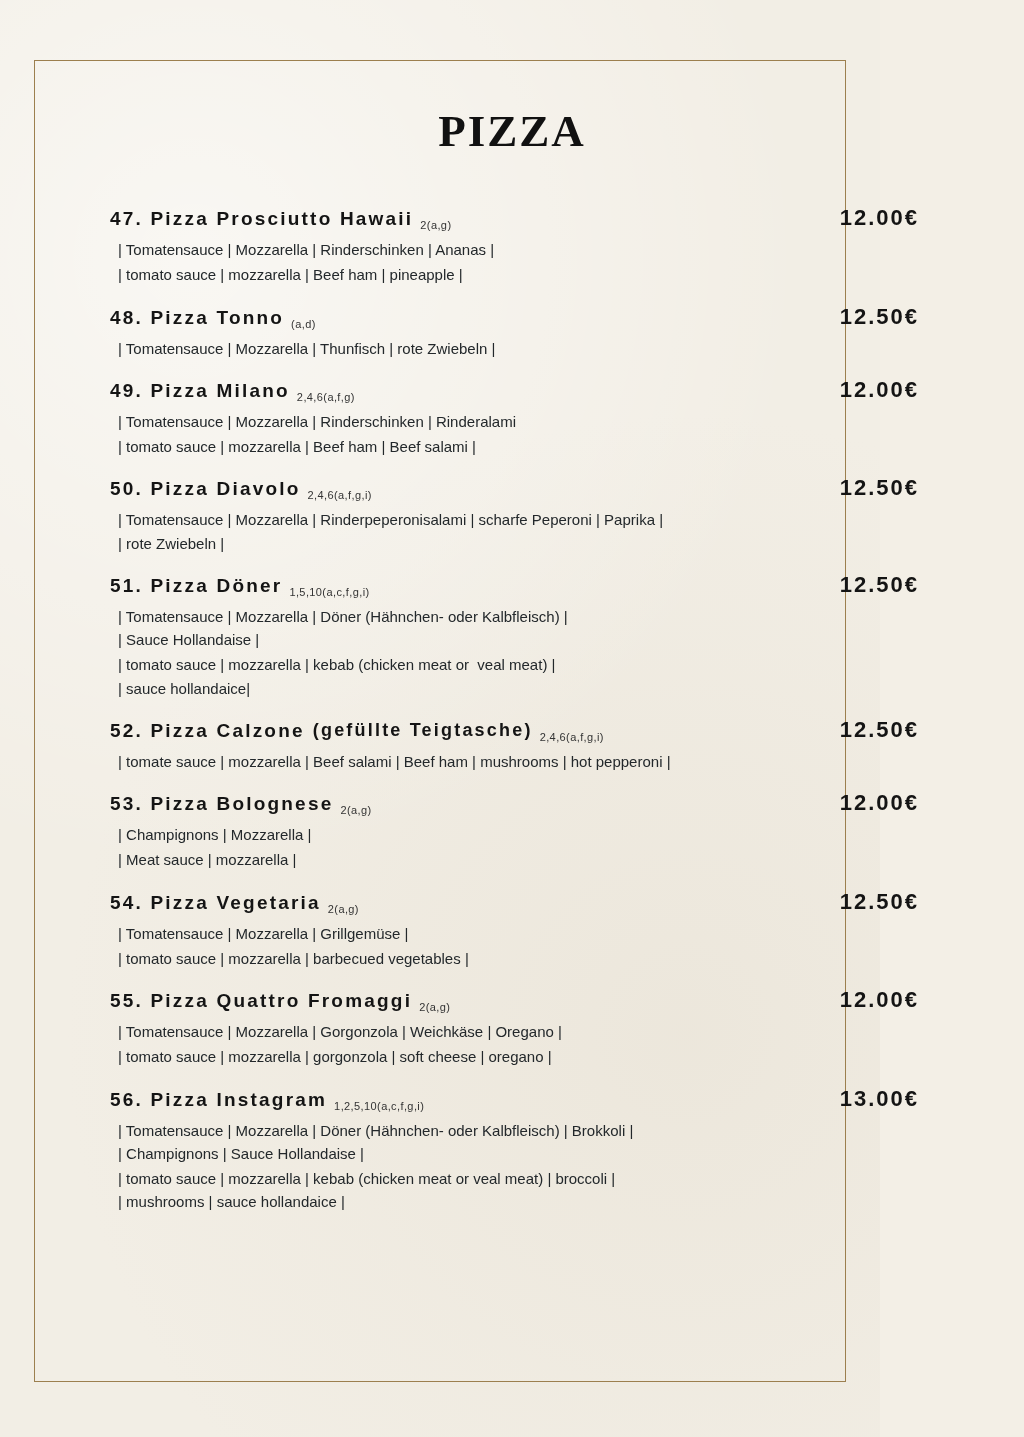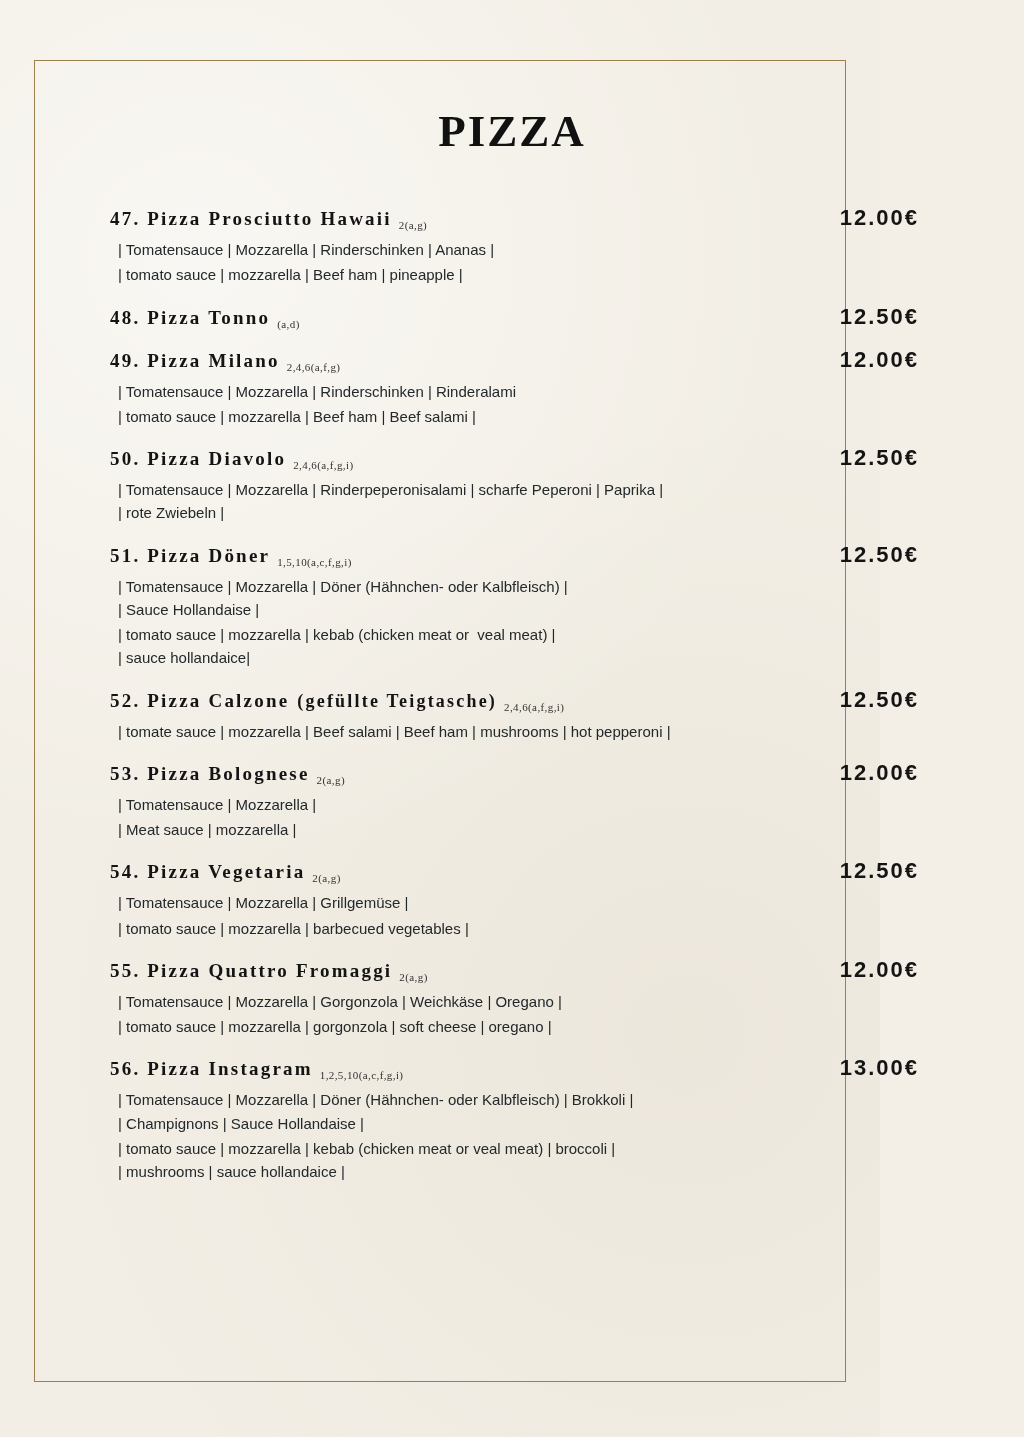--- a/index.html
+++ b/index.html
@@ -57,23 +57,22 @@
     margin-bottom: 17px;
   }
   .item-head {
     display: flex;
     align-items: baseline;
     justify-content: space-between;
     margin-bottom: 7px;
   }
   .name-wrap {
     display: flex;
-    align-items: flex-end;
+    align-items: flex-start;
     flex-wrap: wrap;
-    font-family: Liberation Serif, serif;
   }
   .name {
     font-size: 19px;
     font-weight: bold;
     letter-spacing: 2.2px;
     color: #141414;
     white-space: pre;
   }
   .sub-name {
     font-size: 18px;
@@ -137,20 +136,23 @@
           </div>
         </div>
         <div class="item">
           <div class="item-head">
             <div class="name-wrap">
               <span class="name">48. Pizza Tonno</span>
               <span class="allergens">(a,d)</span>
             </div>
             <span class="price">12.50€</span>
           </div>
+          <div class="desc de">
+            <div class="desc-line">| Tomatensauce | Mozzarella | Thunfisch | rote Zwiebeln |</div>
+          </div>
         </div>
         <div class="item">
           <div class="item-head">
             <div class="name-wrap">
               <span class="name">49. Pizza Milano</span>
               <span class="allergens">2,4,6(a,f,g)</span>
             </div>
             <span class="price">12.00€</span>
           </div>
           <div class="desc de">
@@ -205,21 +207,21 @@
         </div>
         <div class="item">
           <div class="item-head">
             <div class="name-wrap">
               <span class="name">53. Pizza Bolognese</span>
               <span class="allergens">2(a,g)</span>
             </div>
             <span class="price">12.00€</span>
           </div>
           <div class="desc de">
-            <div class="desc-line">| Tomatensauce | Mozzarella |</div>
+            <div class="desc-line">| Champignons | Mozzarella |</div>
           </div>
           <div class="desc en">
             <div class="desc-line">| Meat sauce | mozzarella |</div>
           </div>
         </div>
         <div class="item">
           <div class="item-head">
             <div class="name-wrap">
               <span class="name">54. Pizza Vegetaria</span>
               <span class="allergens">2(a,g)</span>

